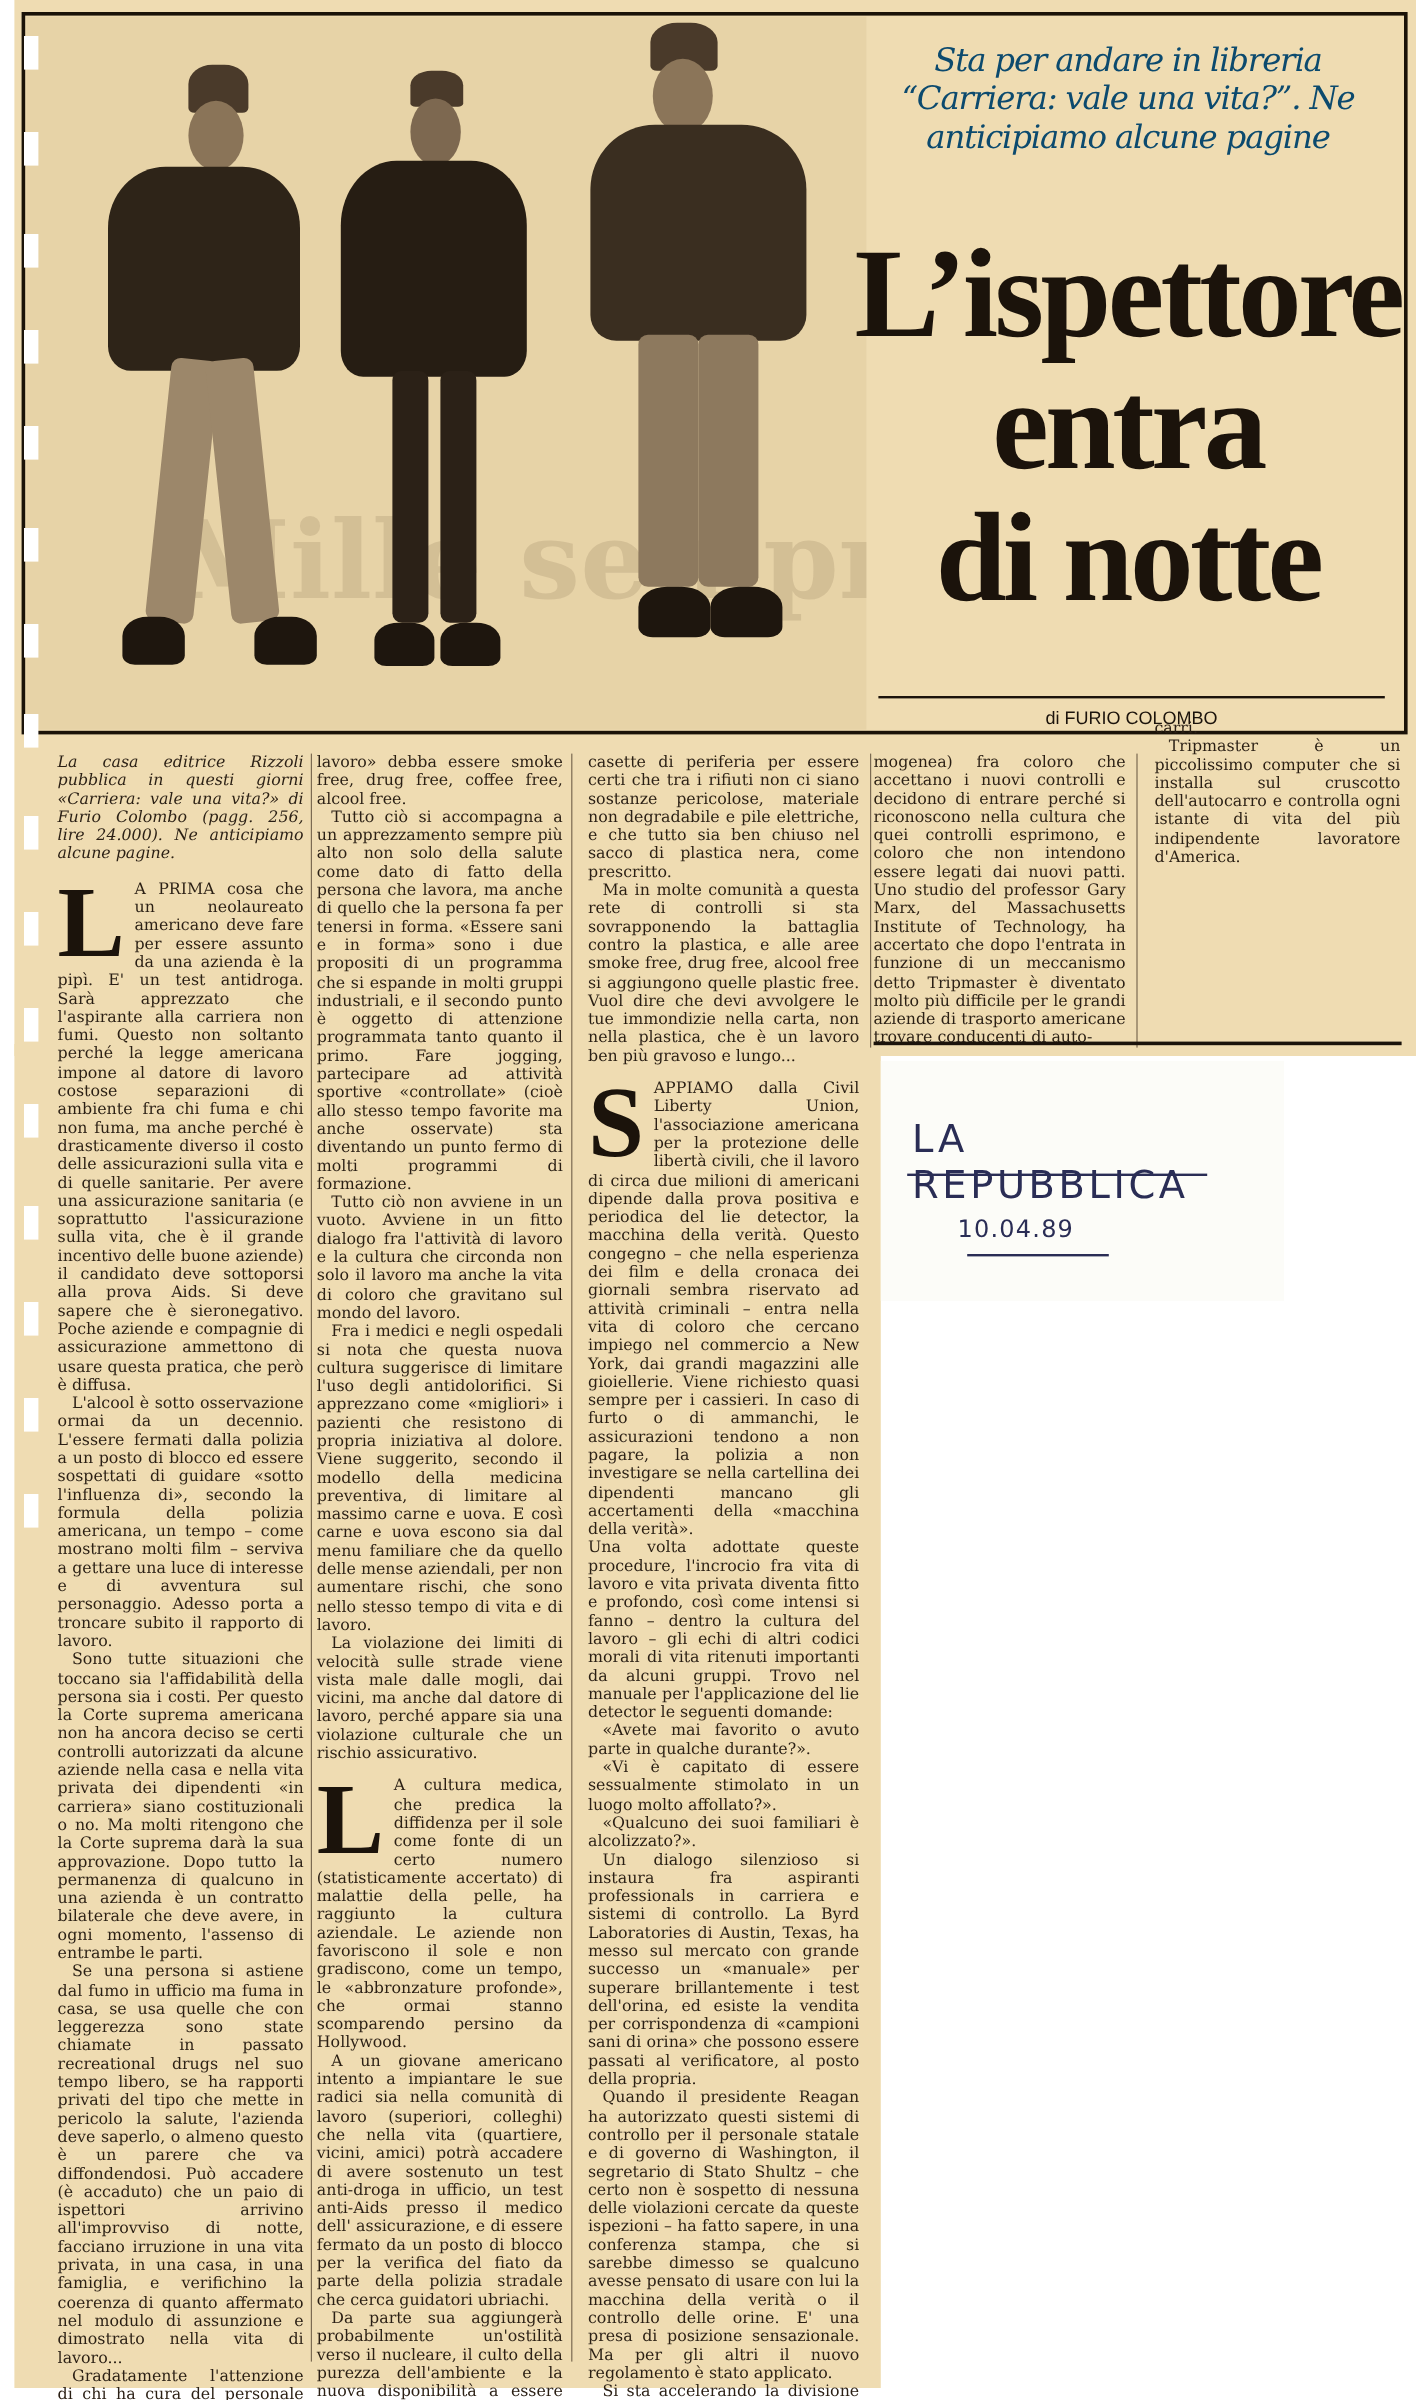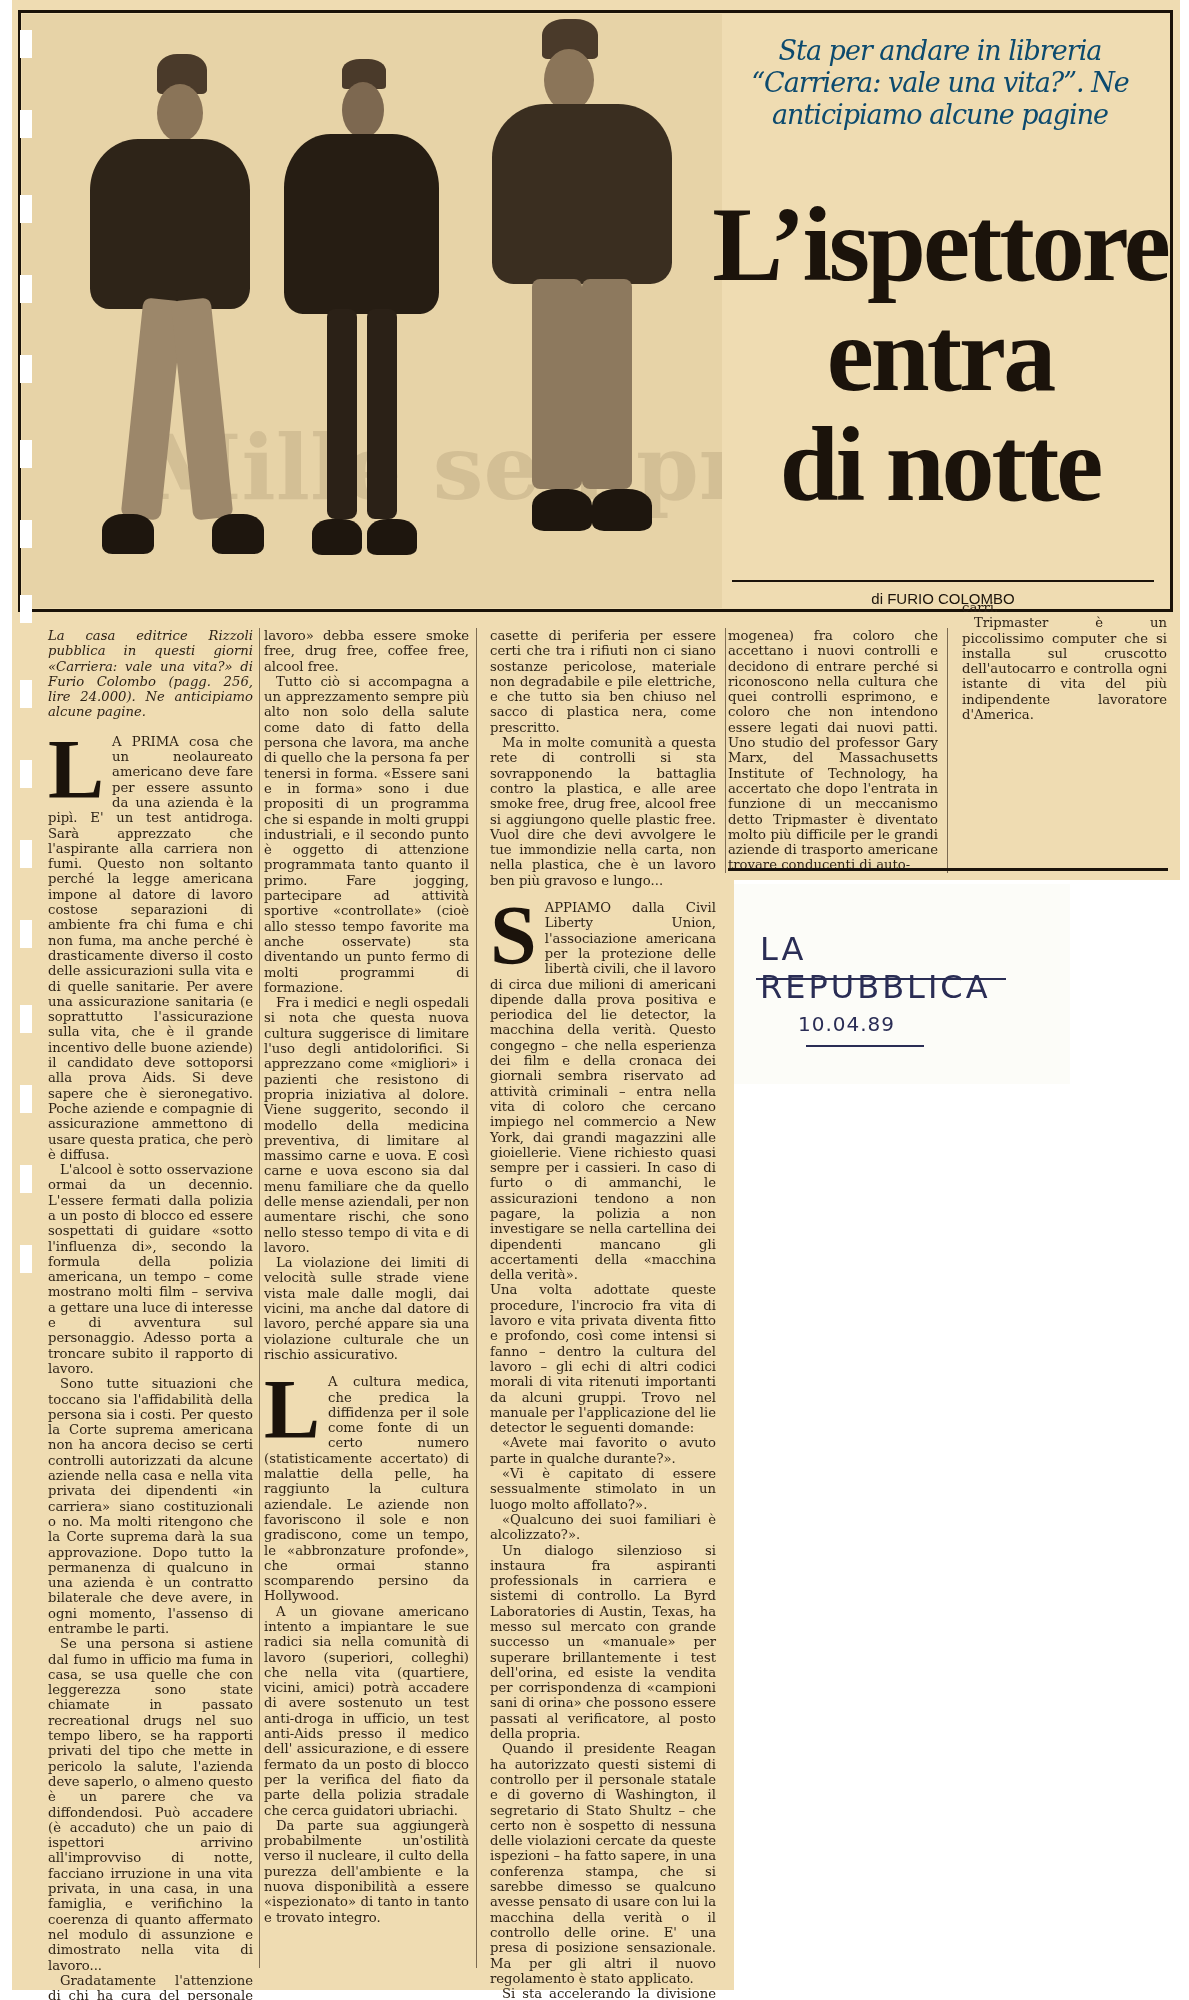--- a/index.html
+++ b/index.html
@@ -155,20 +155,21 @@
   <p>L'alcool è sotto osservazione ormai da un decennio. L'essere fermati dalla polizia a un posto di blocco ed essere sospettati di guidare «sotto l'influenza di», secondo la formula della polizia americana, un tempo – come mostrano molti film – serviva a gettare una luce di interesse e di avventura sul personaggio. Adesso porta a troncare subito il rapporto di lavoro.</p>
   <p>Sono tutte situazioni che toccano sia l'affidabilità della persona sia i costi. Per questo la Corte suprema americana non ha ancora deciso se certi controlli autorizzati da alcune aziende nella casa e nella vita privata dei dipendenti «in carriera» siano costituzionali o no. Ma molti ritengono che la Corte suprema darà la sua approvazione. Dopo tutto la permanenza di qualcuno in una azienda è un contratto bilaterale che deve avere, in ogni momento, l'assenso di entrambe le parti.</p>
   <p>Se una persona si astiene dal fumo in ufficio ma fuma in casa, se usa quelle che con leggerezza sono state chiamate in passato recreational drugs nel suo tempo libero, se ha rapporti privati del tipo che mette in pericolo la salute, l'azienda deve saperlo, o almeno questo è un parere che va diffondendosi. Può accadere (è accaduto) che un paio di ispettori arrivino all'improvviso di notte, facciano irruzione in una vita privata, in una casa, in una famiglia, e verifichino la coerenza di quanto affermato nel modulo di assunzione e dimostrato nella vita di lavoro...</p>
   <p>Gradatamente l'attenzione di chi ha cura del personale nelle aziende si sposta al caffè, sulla base di dati medici sempre più ricchi, per esempio sui rischi del prendere decisioni sotto l'influenza di un certo tasso di caffeina. Il caffè pomeridiano è ormai vietato in molti gruppi di lavoro, e c'è già chi predice che la «zona</p>
 </div>
 <div class="rule-v" style="left:259px;top:628px;height:1340px;"></div>
 
 <div class="col" style="left:264px;top:628px;width:205px;">
   <p class="noindent" style="font-style:normal;">lavoro» debba essere smoke free, drug free, coffee free, alcool free.</p>
   <p>Tutto ciò si accompagna a un apprezzamento sempre più alto non solo della salute come dato di fatto della persona che lavora, ma anche di quello che la persona fa per tenersi in forma. «Essere sani e in forma» sono i due propositi di un programma che si espande in molti gruppi industriali, e il secondo punto è oggetto di attenzione programmata tanto quanto il primo. Fare jogging, partecipare ad attività sportive «controllate» (cioè allo stesso tempo favorite ma anche osservate) sta diventando un punto fermo di molti programmi di formazione.</p>
+  <p>Tutto ciò non avviene in un vuoto. Avviene in un fitto dialogo fra l'attività di lavoro e la cultura che circonda non solo il lavoro ma anche la vita di coloro che gravitano sul mondo del lavoro.</p>
   <p>Fra i medici e negli ospedali si nota che questa nuova cultura suggerisce di limitare l'uso degli antidolorifici. Si apprezzano come «migliori» i pazienti che resistono di propria iniziativa al dolore. Viene suggerito, secondo il modello della medicina preventiva, di limitare al massimo carne e uova. E così carne e uova escono sia dal menu familiare che da quello delle mense aziendali, per non aumentare rischi, che sono nello stesso tempo di vita e di lavoro.</p>
   <p>La violazione dei limiti di velocità sulle strade viene vista male dalle mogli, dai vicini, ma anche dal datore di lavoro, perché appare sia una violazione culturale che un rischio assicurativo.</p>
   <div class="section-gap"></div>
   <p class="noindent"><span class="dropcap">L</span><span>A cultura medica, che predica la diffidenza per il sole come fonte di un certo numero (statisticamente accertato) di malattie della pelle, ha raggiunto la cultura aziendale. Le aziende non favoriscono il sole e non gradiscono, come un tempo, le «abbronzature profonde», che ormai stanno scomparendo persino da Hollywood.</span></p>
   <p>A un giovane americano intento a impiantare le sue radici sia nella comunità di lavoro (superiori, colleghi) che nella vita (quartiere, vicini, amici) potrà accadere di avere sostenuto un test anti-droga in ufficio, un test anti-Aids presso il medico dell' assicurazione, e di essere fermato da un posto di blocco per la verifica del fiato da parte della polizia stradale che cerca guidatori ubriachi.</p>
   <p>Da parte sua aggiungerà probabilmente un'ostilità verso il nucleare, il culto della purezza dell'ambiente e la nuova disponibilità a essere «ispezionato» di tanto in tanto e trovato integro.</p>
 
 </div>
 <div class="rule-v" style="left:476px;top:628px;height:1340px;"></div>
 

